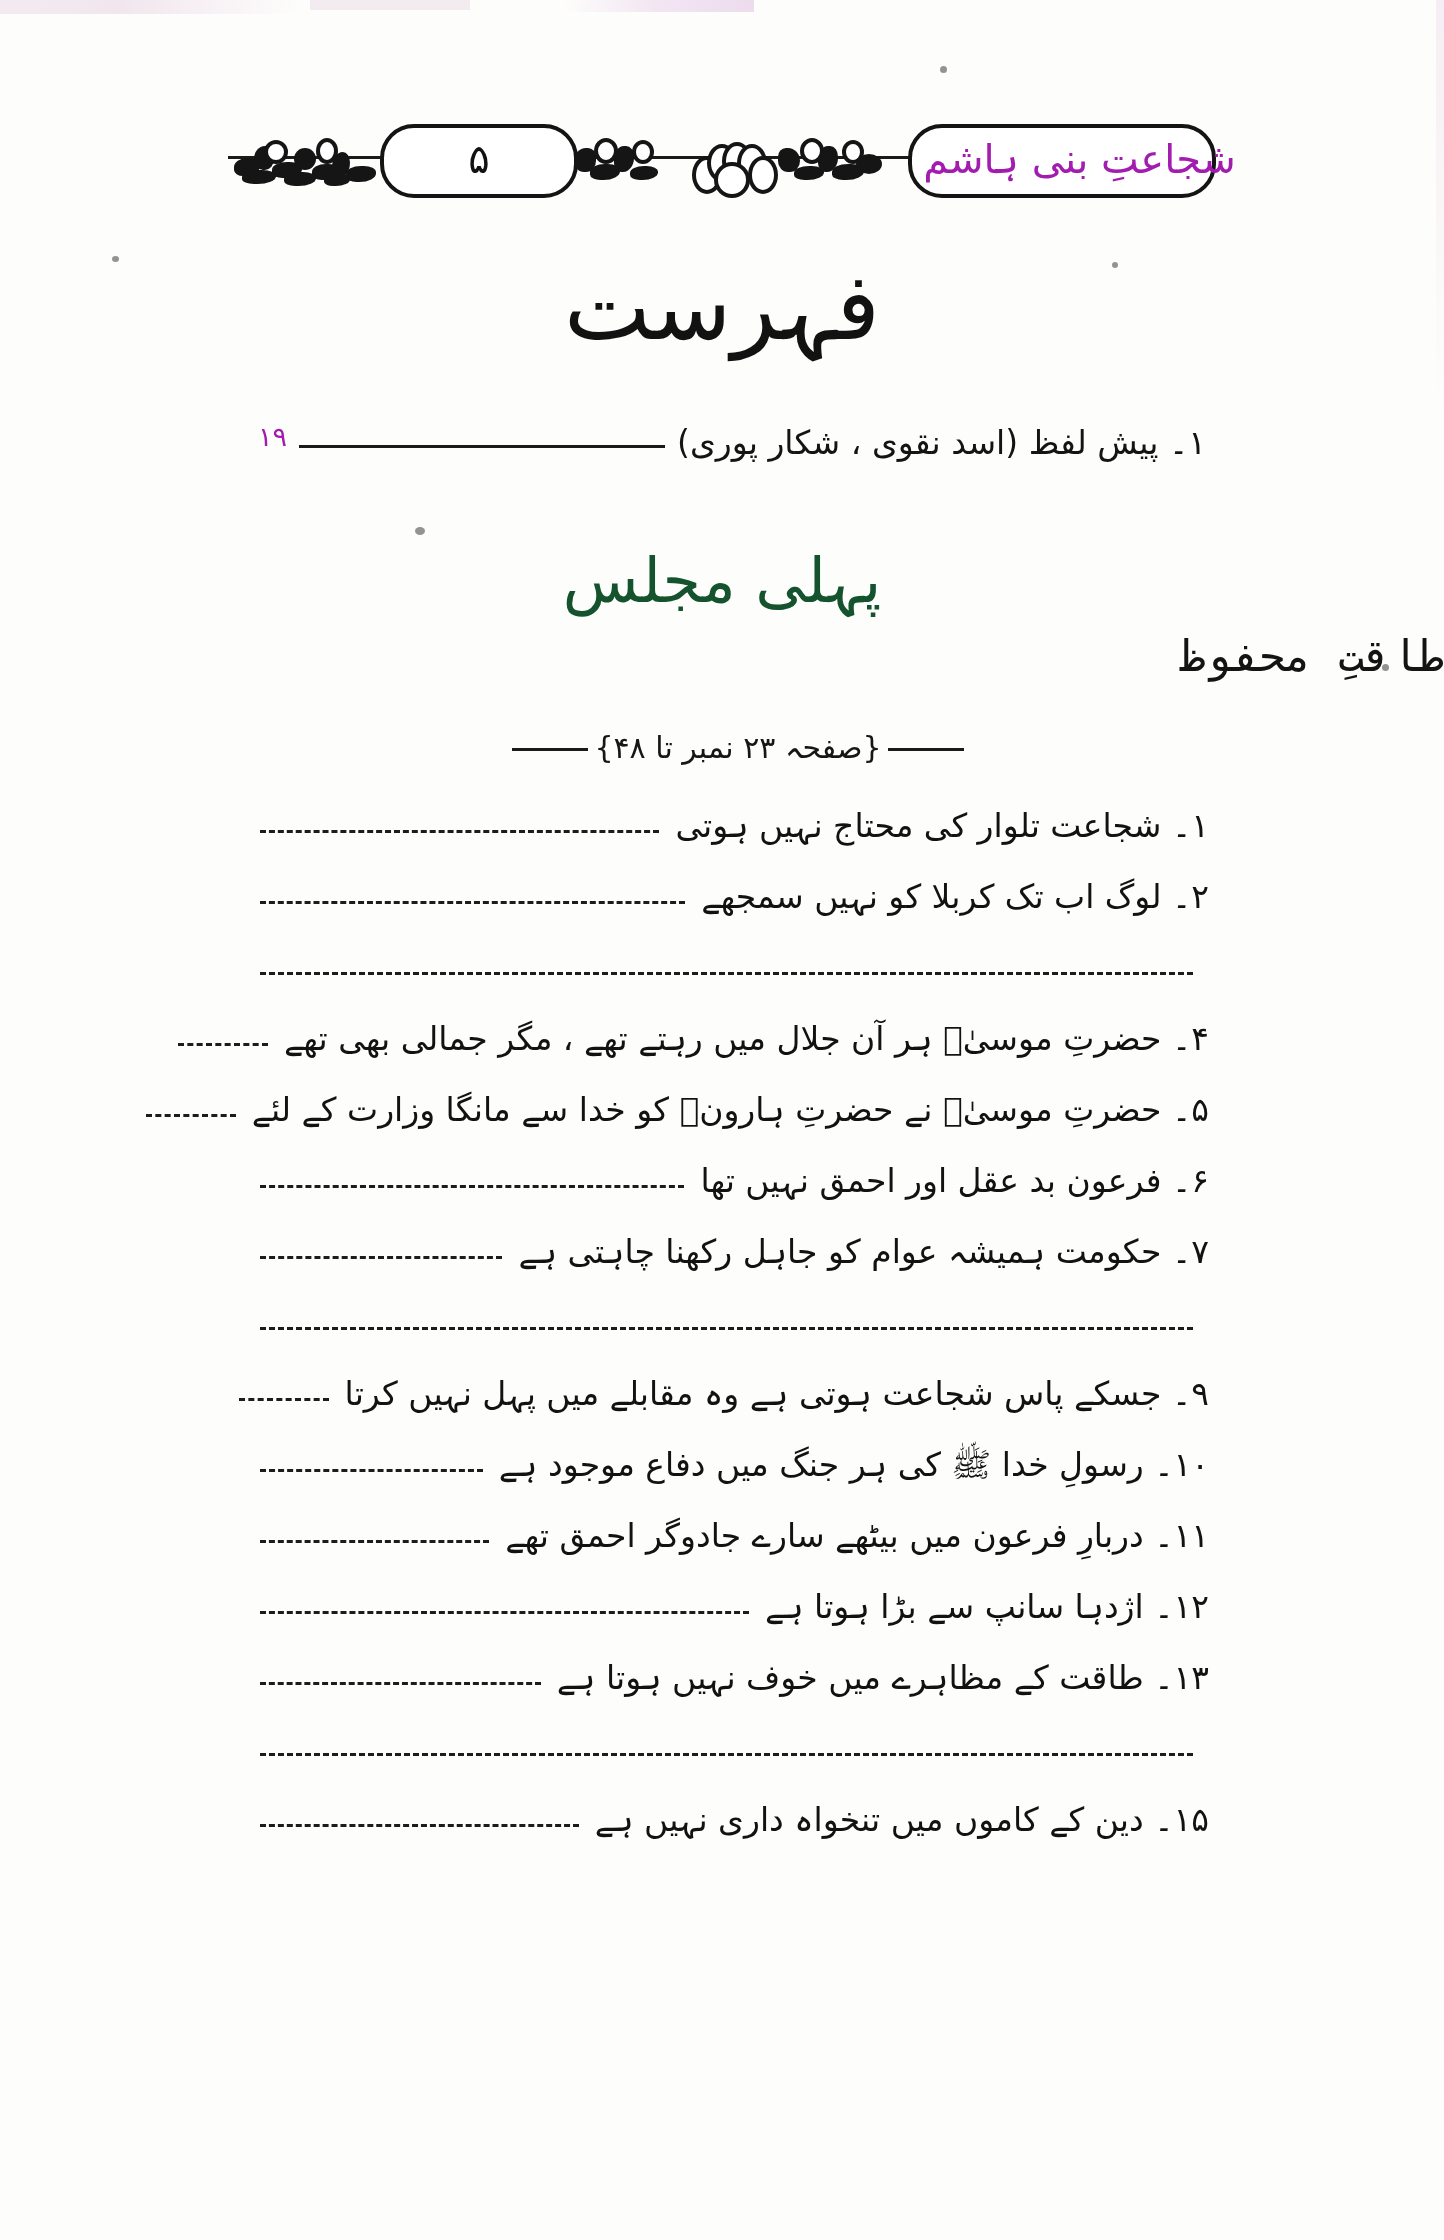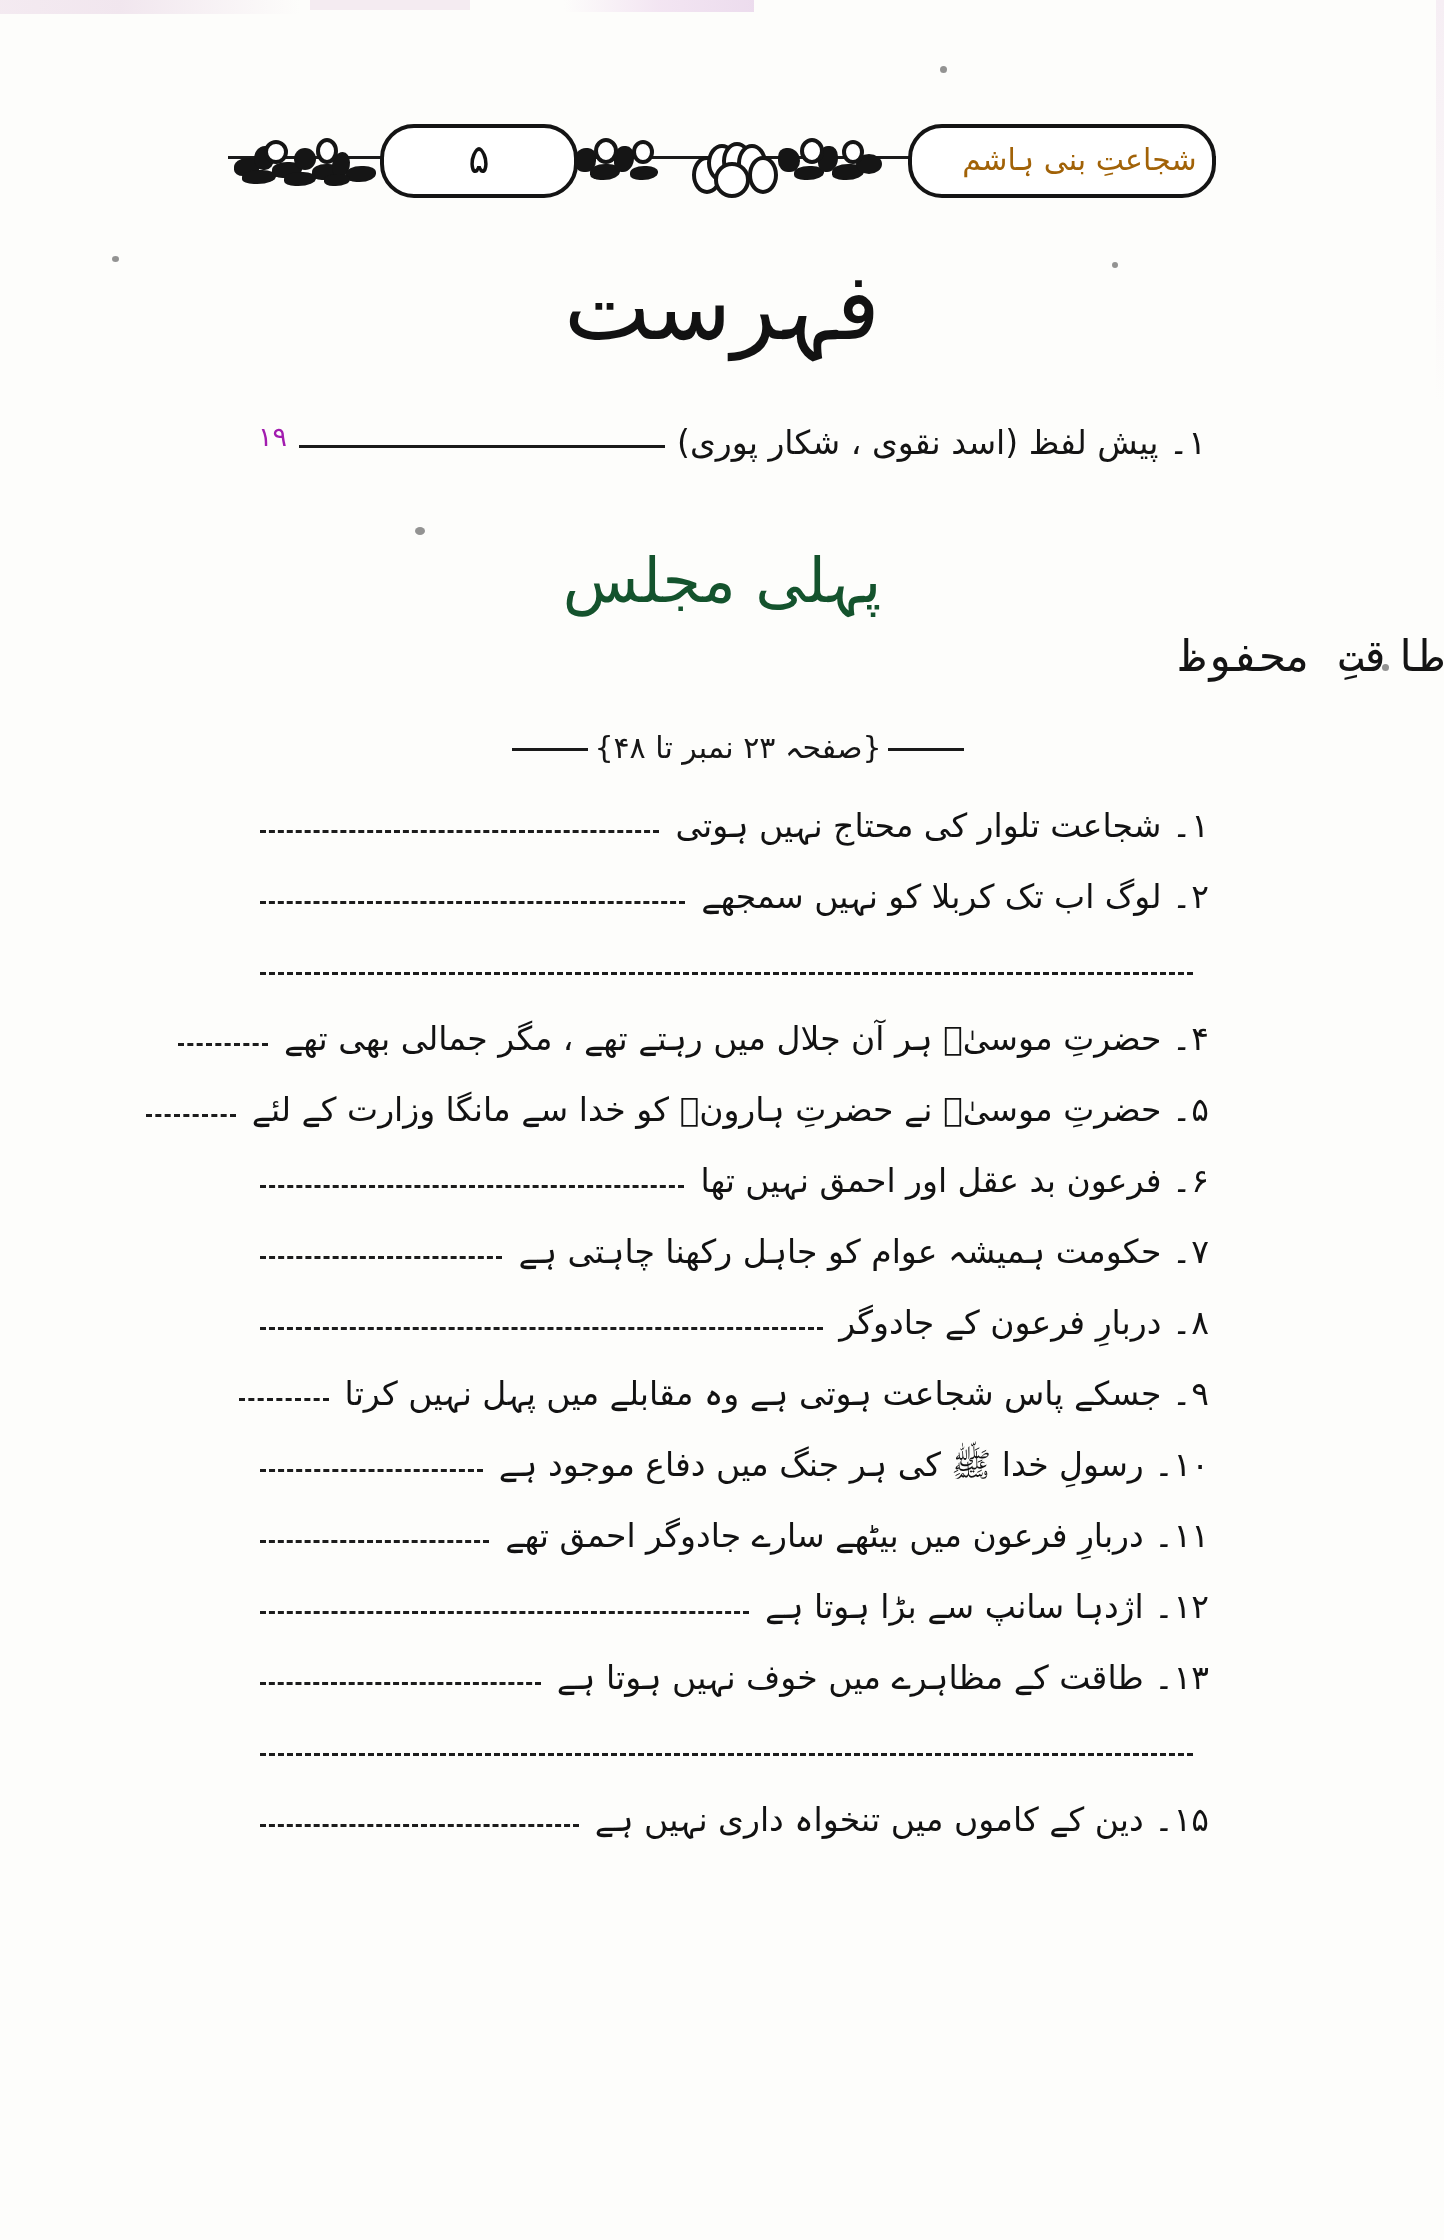--- a/index.html
+++ b/index.html
@@ -90,22 +90,22 @@
     height: 66px;
     border: 4px solid #141414;
     border-radius: 34px;
     background: #ffffff;
     display: flex;
     align-items: center;
     justify-content: center;
   }
   .title-cartouche .btitle {
     font-family: "DejaVu Sans", sans-serif;
-    font-size: 30px;
-    color: #a16207;
+    font-size: 40px;
+    color: #a21caf;
     white-space: nowrap;
     transform: translateY(-2px);
     margin-left: 35px;
   }
   
   .orn {
     position: absolute;
     top: 18px;
     height: 56px;
     pointer-events: none;
@@ -364,21 +364,20 @@
     </div>
     <div class="entry">
       <span class="etext">۶۔ فرعون بد عقل اور احمق نہیں تھا</span>
       <span class="edash"></span>
     </div>
     <div class="entry">
       <span class="etext">۷۔ حکومت ہمیشہ عوام کو جاہل رکھنا چاہتی ہے</span>
       <span class="edash"></span>
     </div>
     <div class="entry">
-      <span class="etext">۸۔ دربارِ فرعون کے جادوگر</span>
       <span class="edash"></span>
     </div>
     <div class="entry">
       <span class="etext">۹۔ جسکے پاس شجاعت ہوتی ہے وہ مقابلے میں پہل نہیں کرتا</span>
       <span class="edash"></span>
     </div>
     <div class="entry">
       <span class="etext">۱۰۔ رسولِ خدا ﷺ کی ہر جنگ میں دفاع موجود ہے</span>
       <span class="edash"></span>
     </div>

